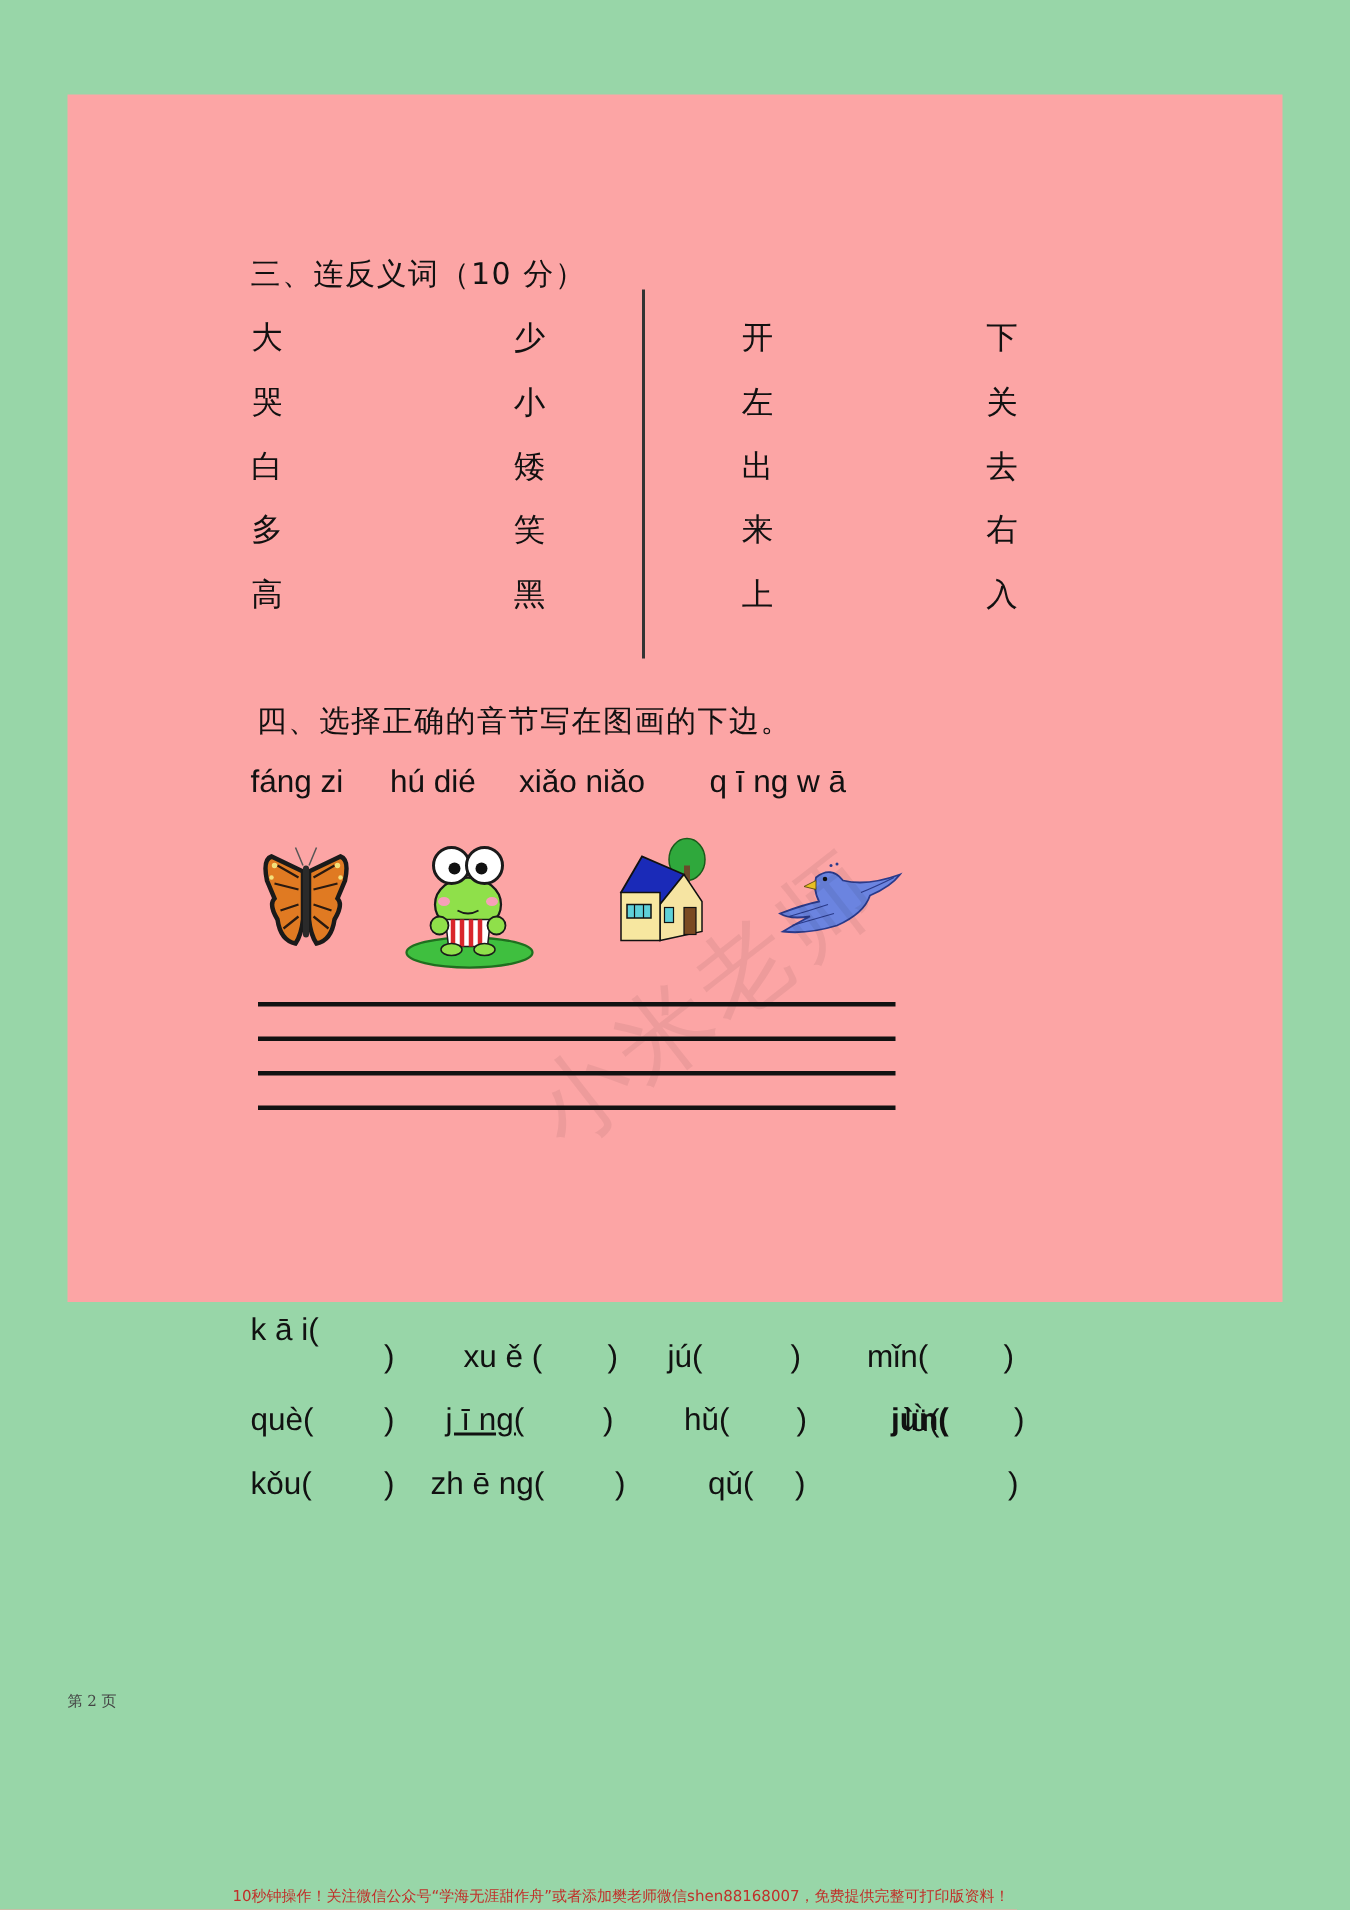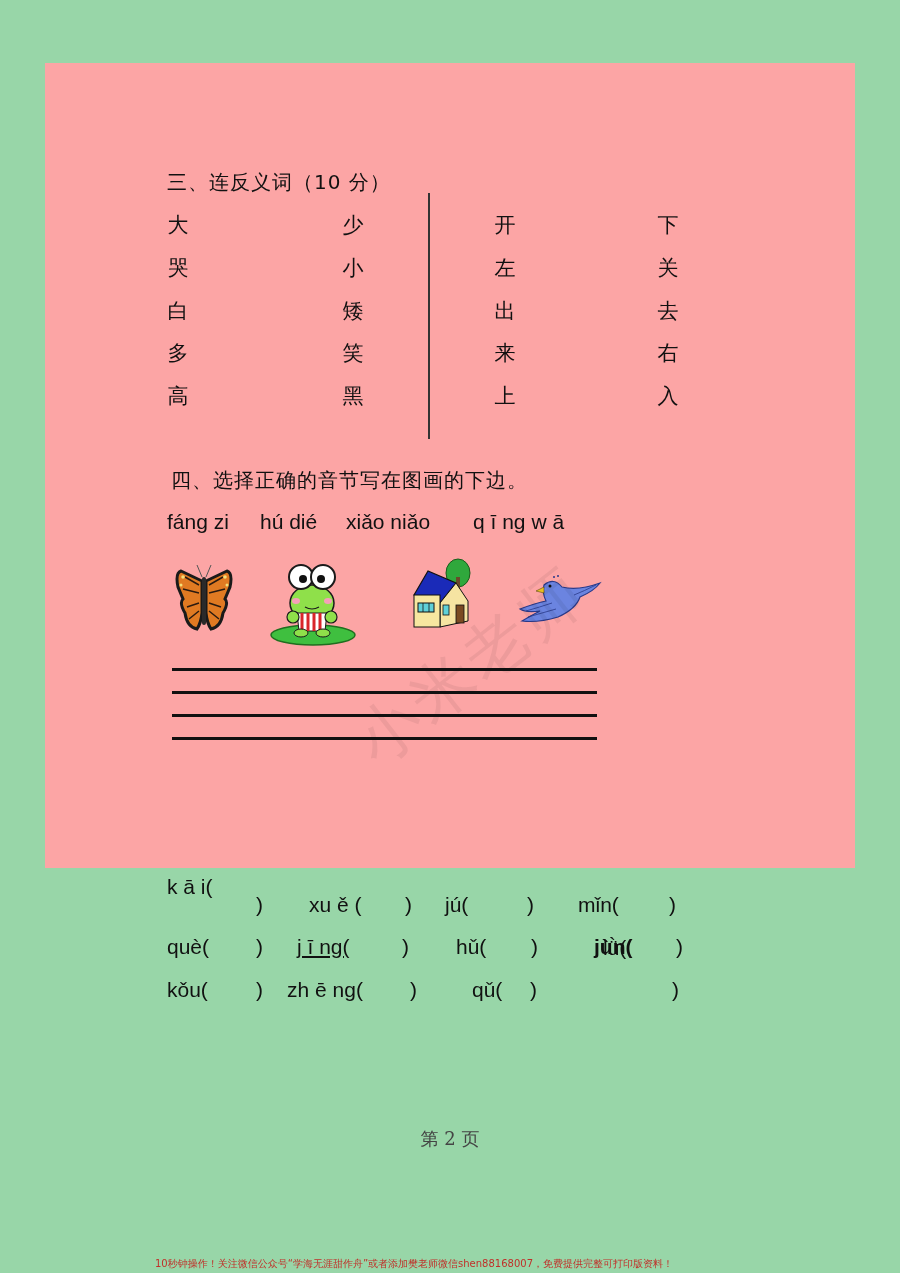--- a/index.html
+++ b/index.html
@@ -53,23 +53,23 @@
       font-family: "DejaVu Sans", sans-serif;
       font-size: 64px;
       color: rgba(0,0,0,0.06);
       transform: rotate(-38deg);
       white-space: nowrap;
       letter-spacing: 4px;
     }
     .page-num {
       position: absolute;
       left: 0; width: 810px; top: 1064px;
-      text-align: center;
+      text-align: left;
       font-family: "DejaVu Serif", serif;
-      font-size: 18px;
+      font-size: 10px;
       color: #444;
     }
     .footer-note {
       position: absolute;
       left: 0; width: 828px; top: 1257px;
       text-align: center;
       font-size: 10px;
       color: #c0302a;
       font-family: "DejaVu Sans", sans-serif;
       white-space: nowrap;

